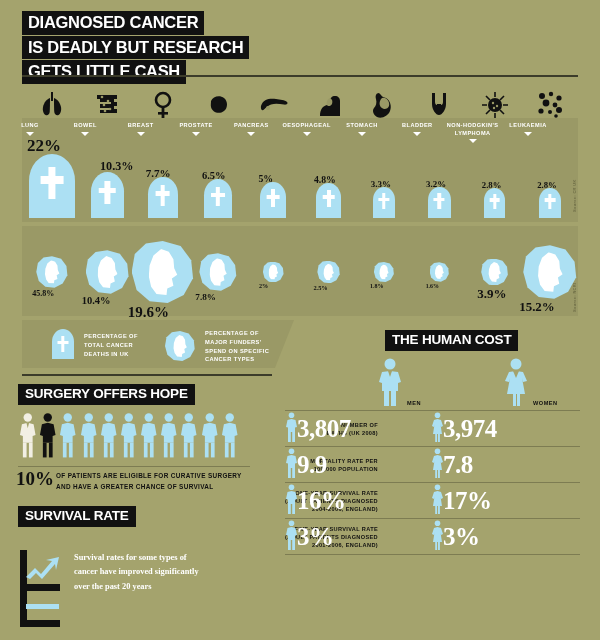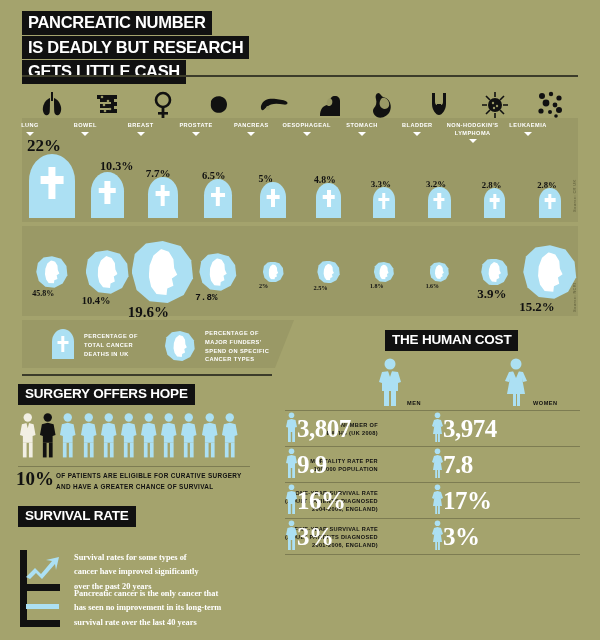--- a/index.html
+++ b/index.html
@@ -138,21 +138,21 @@
   .src {
     position:absolute; color:#6e6d46; font-size:4px; font-weight:bold;
     letter-spacing:0.3px; transform-origin:left top;
     transform:rotate(-90deg); white-space:nowrap;
   }
 </style>
 </head>
 <body>
 
 <div id="title">
-  <div class="tl">PANCREATIC NUMBER</div>
+  <div class="tl">DIAGNOSED CANCER</div>
   <div class="tl">IS DEADLY BUT RESEARCH</div>
   <div class="tl">GETS LITTLE CASH</div>
 </div>
 <div id="title-rule"></div>
 
 <div id="organs">
     <div class="organ" style="left: 13px; width: 34px;">
       <svg width="30" height="30" viewBox="0 0 30 30">
         <path d="M14 2h2v9h-2z" fill="#111"></path>
         <path d="M13 8c-3 1-6 4-7 9-.6 3 .3 7 2.5 8 2 .9 4-.6 4.2-3 .2-2.6.3-9 .3-14z" fill="#111"></path>
@@ -319,21 +319,21 @@
       <div class="cn">
         <div class="head" style="width:38.44px;height:45.88px;"></div>
       </div>
     </div>
     <div class="pct" style="font-size: 15px; left: 105.667px; top: 78px;">19.6%</div>
     <div class="coin" style="left: 177.365px; top: 27.3652px; width: 37.2696px; height: 37.2696px;">
       <div class="cn">
         <div class="head" style="width:23.10716920262012px;height:27.579524532159496px;"></div>
       </div>
     </div>
-    <div class="pct" style="font-size: 9.2px; left: 173.365px; top: 65.6348px; font-family: Liberation Mono, monospace;">7.8%</div>
+    <div class="pct" style="font-size: 9.2px; left: 173.365px; top: 65.6348px;">7.8%</div>
     <div class="coin" style="left: 240.903px; top: 35.5699px; width: 20.8602px; height: 20.8602px;">
       <div class="cn">
         <div class="head" style="width:12.933347613693307px;height:15.436576184085562px;"></div>
       </div>
     </div>
     <div class="pct" style="font-size: 6.1px; left: 236.903px; top: 57.4301px;">2%</div>
     <div class="coin" style="left: 295.377px; top: 34.7106px; width: 22.5788px; height: 22.5788px;">
       <div class="cn">
         <div class="head" style="width:13.998840437342908px;height:16.70829342521573px;"></div>
       </div>
@@ -476,23 +476,20 @@
 over the past 20 years</div>
 </div>
 
 <div class="srow" style="top:586px;width:250px;height:46px;">
   <div class="sricon">
     <svg width="44" height="42" viewBox="0 0 44 42">
       <path d="M2 0 h7 v34 h33 v7 H2 Z" fill="#111"></path>
       <rect x="8" y="18" width="33" height="5" fill="#ace0f3"></rect>
     </svg>
   </div>
-  <div class="srtxt">Pancreatic cancer is the only cancer that
-has seen no improvement in its long-term
-survival rate over the last 40 years</div>
 </div>
 
 <div class="shdr" style="left:385px;top:330px;">THE HUMAN COST</div>
 <div id="hc-figs">
   <svg width="30" height="48" viewBox="0 0 30 48" style="position:absolute;left:0;bottom:0;">
     <circle cx="15" cy="6" r="5.5" fill="#ace0f3"></circle>
     <path d="M15 13 L7 14 L4 24 L7 25 L7 33 L23 33 L23 25 L26 24 L23 14 Z" fill="#ace0f3"></path>
     <path d="M13 13 L15 19 L17 13 Z" fill="#a4a36d"></path>
     <rect x="9" y="33" width="5" height="15" fill="#ace0f3"></rect>
     <rect x="16" y="33" width="5" height="15" fill="#ace0f3"></rect>

